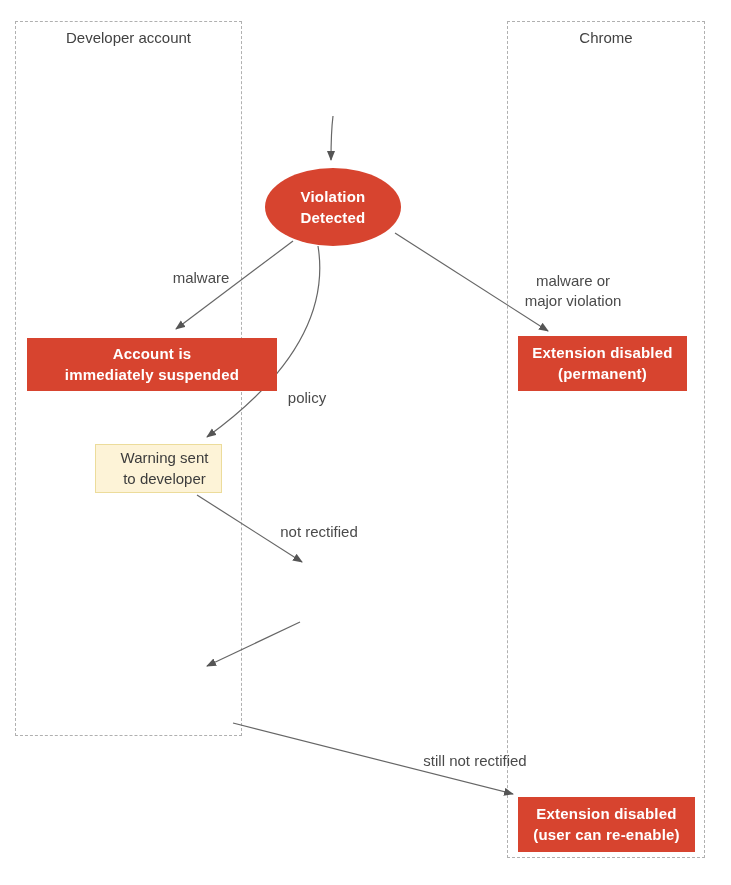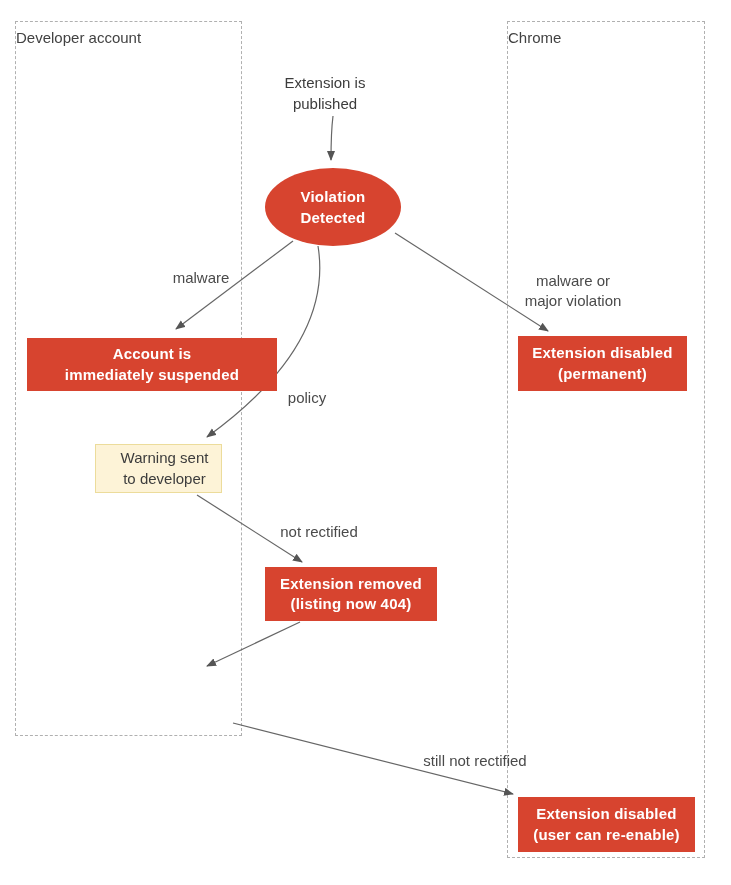--- a/index.html
+++ b/index.html
@@ -7,21 +7,21 @@
     width:731px;height:885px;position:relative;overflow:hidden;
     font-family:"Liberation Sans","DejaVu Sans",sans-serif;
     color:#3c3c3c;
   }
   .stage{position:absolute;left:0;top:0;width:731px;height:885px;}
   .lane{
     position:absolute;border:1px dashed #b0b0b0;box-sizing:border-box;
     background:transparent;
   }
   .lane-title{
-    padding-top:7px;text-align:left;font-size:15px;color:#424242;
+    padding-top:7px;text-align:center;font-size:15px;color:#424242;
     white-space:pre-line;
   }
   .edges{position:absolute;left:0;top:0;pointer-events:none;}
   .node{
     position:absolute;display:flex;align-items:center;justify-content:center;
     text-align:center;white-space:pre-line;box-sizing:border-box;
     font-size:15px;line-height:1.35;
   }
   .node-red{
     background:#d7442f;color:#ffffff;font-weight:700;letter-spacing:.2px;
@@ -64,37 +64,33 @@
     </defs>
     <path d="M333,116 C331,132 331,146 331,160" fill="none" stroke="#666666" stroke-width="1.2" marker-end="url(#ah)"></path>
     <path d="M293,241 L176,329" fill="none" stroke="#666666" stroke-width="1.2" marker-end="url(#ah)"></path>
     <path d="M318,246 Q334,345 207,437" fill="none" stroke="#666666" stroke-width="1.2" marker-end="url(#ah)"></path>
     <path d="M395,233 L548,331" fill="none" stroke="#666666" stroke-width="1.2" marker-end="url(#ah)"></path>
     <path d="M197,495 L302,562" fill="none" stroke="#666666" stroke-width="1.2" marker-end="url(#ah)"></path>
     <path d="M300,622 L207,666" fill="none" stroke="#666666" stroke-width="1.2" marker-end="url(#ah)"></path>
     <path d="M233,723 L513,794" fill="none" stroke="#666666" stroke-width="1.2" marker-end="url(#ah)"></path>
   </svg>
 
-  <div class="start-label" style="left:325px;top:72px;">Extension is
-published</div>
 
   <div class="ellipse" style="left:265px;top:168px;width:136px;height:78px;">Violation
 Detected</div>
 
   <div class="node node-red" style="left:27px;top:338px;width:250px;height:53px;">Account is
 immediately suspended</div>
 
   <div class="node node-yellow" style="left:95px;top:444px;width:127px;height:49px;">Warning sent
 to developer</div>
 
   <div class="node node-red" style="left:518px;top:336px;width:169px;height:55px;">Extension disabled
 (permanent)</div>
 
-  <div class="node node-red" style="left:265px;top:567px;width:172px;height:54px;">Extension removed
-(listing now 404)</div>
 
 
   <div class="node node-red" style="left:518px;top:797px;width:177px;height:55px;">Extension disabled
 (user can re-enable)</div>
 
   <div class="edge-label" style="left:195px;top:268px;">malware</div>
   <div class="edge-label" style="left:301px;top:356px;margin-top:32px;">policy</div>
   <div class="edge-label" style="left:567px;top:271px;">malware or
 major violation</div>
   <div class="edge-label" style="left:313px;top:522px;">not rectified</div>

